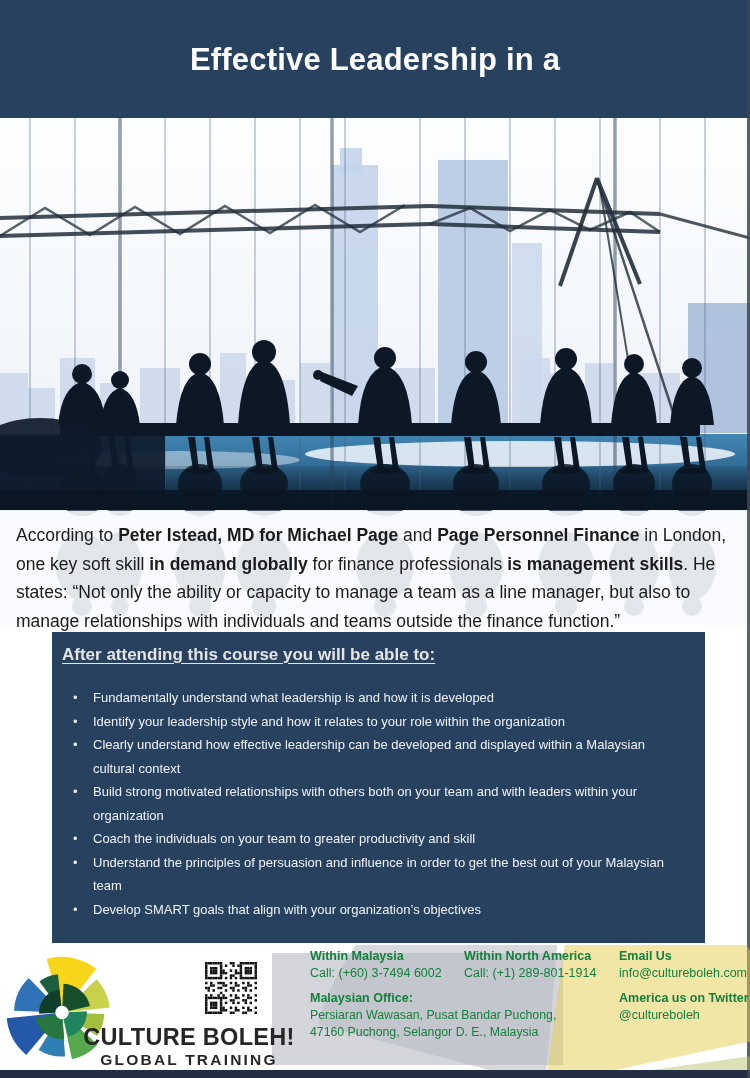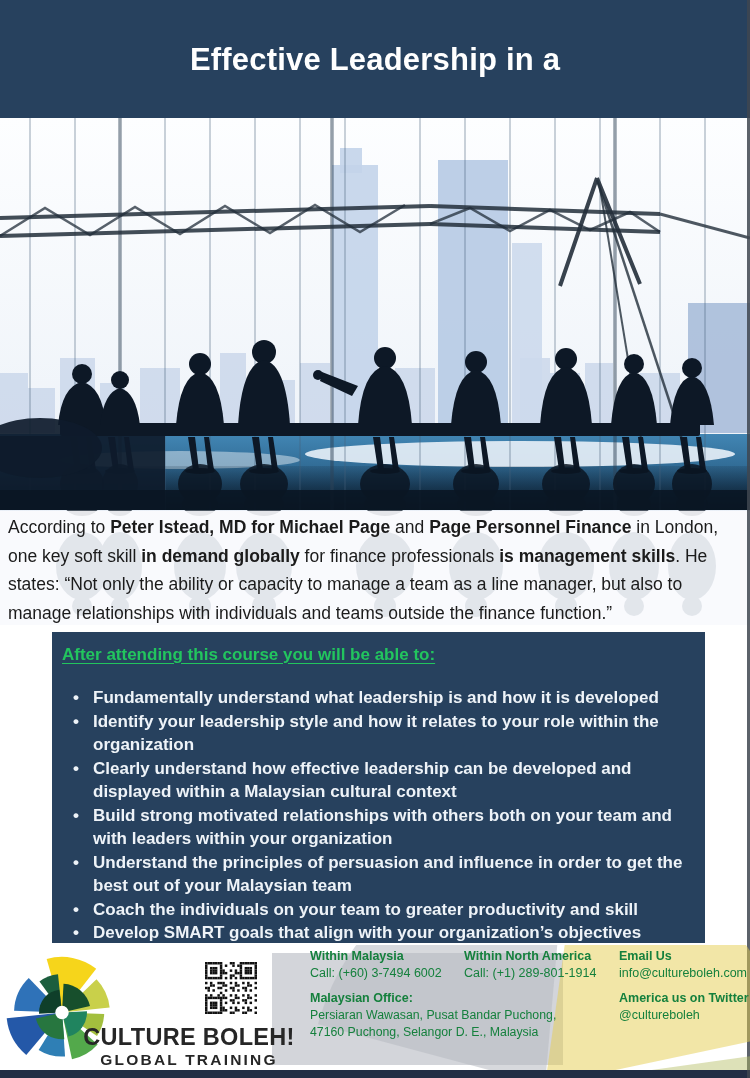--- a/index.html
+++ b/index.html
@@ -11,36 +11,36 @@
   
   .title-band{
     position:absolute;top:0;left:0;width:750px;height:118px;background:#27415e;
     display:flex;flex-direction:column;align-items:center;justify-content:center;gap:13px;
   }
   .title-line{color:#ffffff;font-size:31px;font-weight:bold;letter-spacing:.2px;line-height:1;}
   
   .photo{position:absolute;top:118px;left:0;width:750px;height:507px;}
   .photo svg{display:block;}
   .intro{
-    position:absolute;top:395px;left:8px;right:12px;margin:0;
+    position:absolute;top:395px;left:8px;right:12px;margin:8px;
     font-size:17.5px;line-height:28.5px;color:#1b1b1b;
   }
   .intro b{font-weight:bold;}
   
   .course-box{
     position:absolute;top:632px;left:52px;width:653px;height:311px;
     background:#27415e;box-sizing:border-box;padding:13px 22px 10px 10px;
   }
   .course-box h2{
-    margin:0 0 21px 0;font-size:17px;font-weight:bold;color:#22c55e;
+    margin:0 0 21px 0;font-size:17px;font-weight:bold;color:#e5e5e5;
     text-decoration:underline;text-underline-offset:3px;
   }
   .course-box ul{list-style:none;margin:0;padding:0;}
   .course-box li{
-    position:relative;padding-left:31px;font-size:17px;line-height:23.5px;color:#eef3f8;font-weight:bold;
+    position:relative;padding-left:31px;font-size:13px;line-height:23.5px;color:#eef3f8;
   }
   .course-box li::before{content:"\2022";position:absolute;left:11px;}
   
   .footer{position:absolute;top:945px;left:0;width:750px;height:125px;background:#ffffff;overflow:hidden;}
   .gray-panel{position:absolute;left:272px;top:8px;width:291px;height:112px;background:rgba(199,201,208,.78);z-index:1;}
   .watermark{position:absolute;left:0;top:0;z-index:2;}
   .logo-wheel{position:absolute;left:2px;top:10px;z-index:2;}
   .qr{position:absolute;left:205px;top:17px;z-index:4;}
   .logo-text{position:absolute;left:52px;top:80px;width:220px;text-align:center;color:#262626;z-index:3;margin-left:27px;}
   .logo-name{font-size:23.5px;font-weight:800;letter-spacing:.3px;white-space:nowrap;line-height:1.05;}
@@ -253,22 +253,22 @@
     <p class="intro"><span>According to </span><b>Peter Istead, MD for Michael Page</b><span> and </span><b>Page Personnel Finance</b><span> in London, one key soft skill </span><b>in demand globally</b><span> for finance professionals </span><b>is management skills</b><span>.  He states: “Not only the ability or capacity to manage a team as a line manager, but also to manage relationships with individuals and teams outside the finance function.”</span></p>
   </div>
 
   <section class="course-box">
     <h2>After attending this course you will be able to:</h2>
     <ul>
         <li>Fundamentally understand what leadership is and how it is developed</li>
         <li>Identify your leadership style and how it relates to your role within the organization</li>
         <li>Clearly understand how effective leadership can be developed and displayed within a Malaysian cultural context</li>
         <li>Build strong motivated relationships with others both on your team and with leaders within your organization</li>
+        <li>Coach the individuals on your team to greater productivity and skill</li>
         <li>Understand the principles of persuasion and influence in order to get the best out of your Malaysian team</li>
-        <li>Coach the individuals on your team to greater productivity and skill</li>
         <li>Develop SMART goals that align with your organization’s objectives</li>
       </ul>
   </section>
 
   <footer class="footer">
     <div class="gray-panel"></div>
     <svg class="watermark" id="watermark" width="750" height="125" viewBox="0 0 750 125" xmlns="http://www.w3.org/2000/svg">
         <path d="M545,140 L318.0,79.2 A235,235 0 0 1 565.5,-94.1 Z" fill="#b6bac1" opacity="0.55"></path>
         <path d="M545,140 L579.1,-102.6 A245,245 0 0 1 784.6,89.1 Z" fill="#e6cd4f" opacity="0.5"></path>
         <path d="M545,140 L797.5,104.5 A255,255 0 0 1 740.3,303.9 Z" fill="#b3bd62" opacity="0.45"></path>

